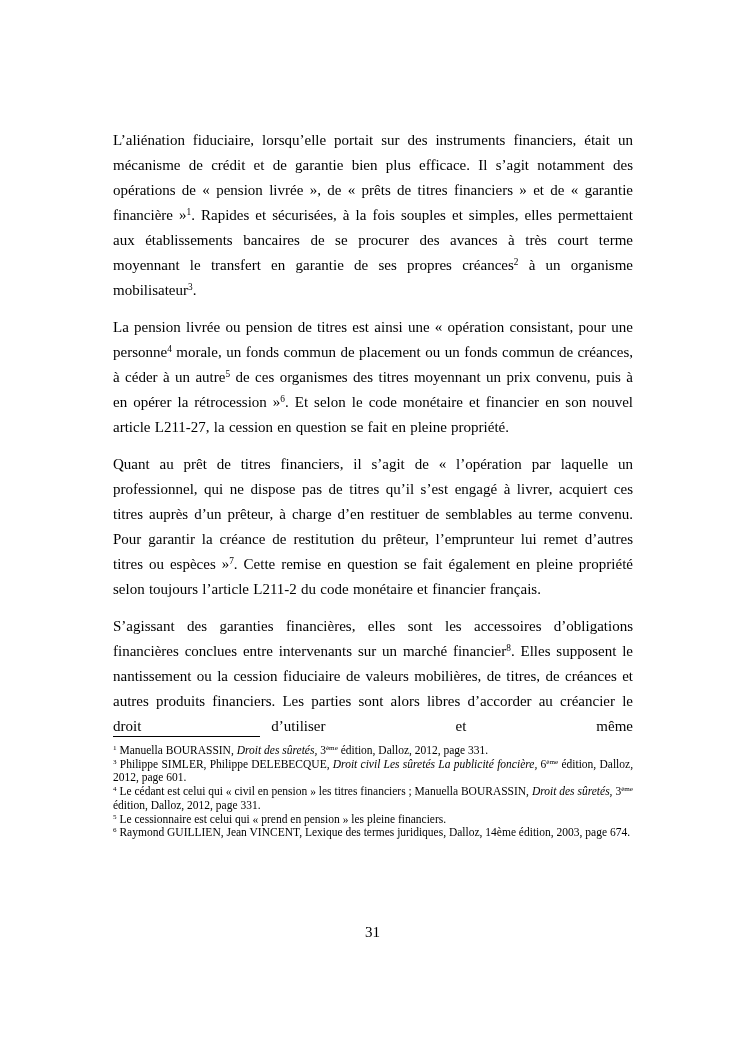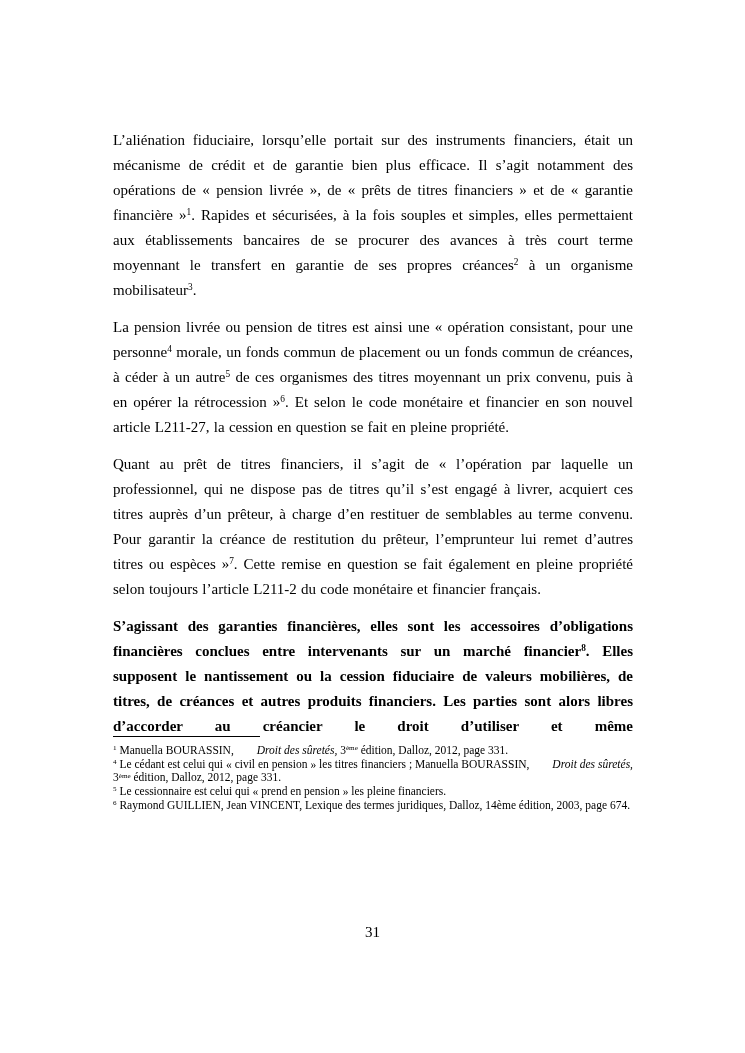--- a/index.html
+++ b/index.html
@@ -22,30 +22,29 @@
   }
   .para {
     font-size: 15px;
     line-height: 25px;
     text-align: justify;
     margin-bottom: 12px;
     word-spacing: 0.5px;
   }
   .body-text .para:last-child {
     text-align-last: justify;
-    font-weight: bold;
   }
   sup {
     font-size: 0.62em;
     line-height: 0;
     vertical-align: baseline;
     position: relative;
     top: -0.55em;
   }
-  .italic { font-style: italic; margin-left: 20px; }
+  .italic { font-style: italic; }
   .footnote-area {
     position: absolute;
     left: 110px;
     right: 109px;
     top: 736px;
   }
   .fn-rule {
     border: none;
     border-top: 1px solid #000000;
     width: 147px;
@@ -75,20 +74,21 @@
       <p class="para"><span>L’aliénation fiduciaire, lorsqu’elle portait sur des instruments financiers, était un mécanisme de crédit et de garantie bien plus efficace. Il s’agit notamment des opérations de « pension livrée », de « prêts de titres financiers » et de « garantie financière »</span><sup>1</sup><span>. Rapides et sécurisées, à la fois souples et simples, elles permettaient aux établissements bancaires de se procurer des avances à très court terme moyennant le transfert en garantie de ses propres créances</span><sup>2</sup><span> à un organisme mobilisateur</span><sup>3</sup><span>.</span></p>
       <p class="para"><span>La pension livrée ou pension de titres est ainsi une « opération consistant, pour une personne</span><sup>4</sup><span> morale, un fonds commun de placement ou un fonds commun de créances, à céder à un autre</span><sup>5</sup><span> de ces organismes des titres moyennant un prix convenu, puis à en opérer la rétrocession »</span><sup>6</sup><span>. Et selon le code monétaire et financier en son nouvel article L211-27, la cession en question se fait en pleine propriété.</span></p>
       <p class="para"><span>Quant au prêt de titres financiers, il s’agit de « l’opération par laquelle un professionnel, qui ne dispose pas de titres qu’il s’est engagé à livrer, acquiert ces titres auprès d’un prêteur, à charge d’en restituer de semblables au terme convenu. Pour garantir la créance de restitution du prêteur, l’emprunteur lui remet d’autres titres ou espèces »</span><sup>7</sup><span>. Cette remise en question se fait également en pleine propriété selon toujours l’article L211-2 du code monétaire et financier français.</span></p>
       <p class="para"><span>S’agissant des garanties financières, elles sont les accessoires d’obligations financières conclues entre intervenants sur un marché financier</span><sup>8</sup><span>. Elles supposent le nantissement ou la cession fiduciaire de valeurs mobilières, de titres, de créances et autres produits financiers. Les parties sont alors libres d’accorder au créancier le droit d’utiliser et même</span></p>
     </div>
 
   <div class="footnote-area">
     <hr class="fn-rule">
     <div>
         <div class="footnote"><sup>1</sup><span> Manuella BOURASSIN, </span><span class="italic">Droit des sûretés,</span><span> 3</span><sup>ème</sup><span> édition, Dalloz, 2012, page 331.</span></div>
+        <div class="footnote"><sup>3</sup><span> Philippe SIMLER, Philippe DELEBECQUE, </span><span class="italic">Droit civil Les sûretés La publicité foncière,</span><span> 6</span><sup>ème</sup><span> édition, Dalloz, 2012, page 601.</span></div>
         <div class="footnote"><sup>4</sup><span> Le cédant est celui qui « civil en pension » les titres financiers ; Manuella BOURASSIN, </span><span class="italic">Droit des sûretés,</span><span> 3</span><sup>ème</sup><span> édition, Dalloz, 2012, page 331.</span></div>
         <div class="footnote"><sup>5</sup><span> Le cessionnaire est celui qui « prend en pension » les pleine financiers.</span></div>
         <div class="footnote"><sup>6</sup><span> Raymond GUILLIEN, Jean VINCENT, Lexique des termes juridiques, Dalloz, 14ème édition, 2003, page 674.</span></div>
       </div>
   </div>
 
   <div class="page-number">31</div>
 
 </div>
 

